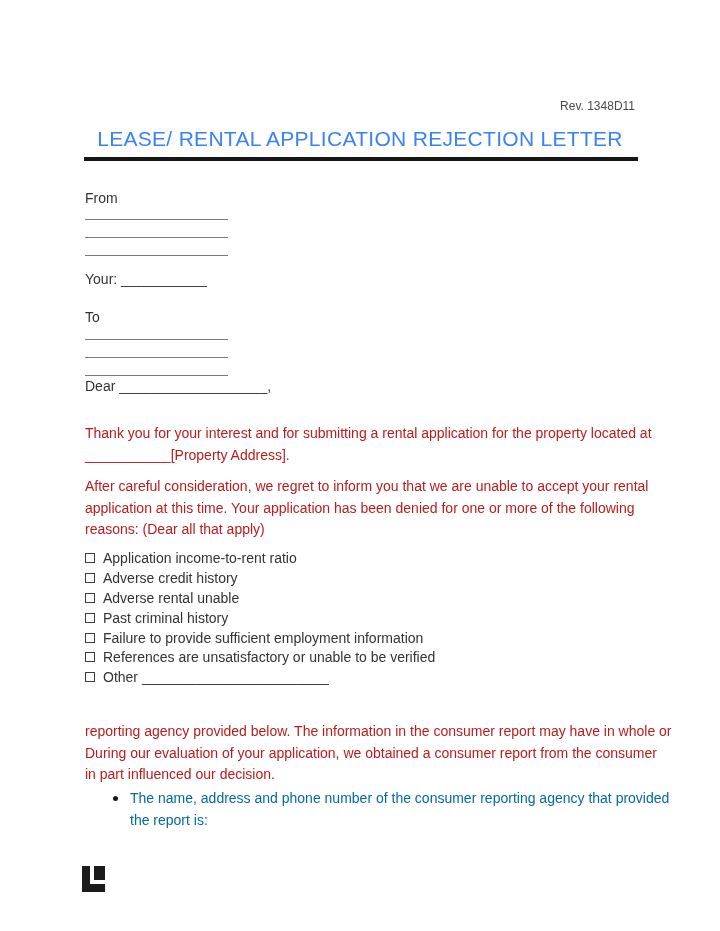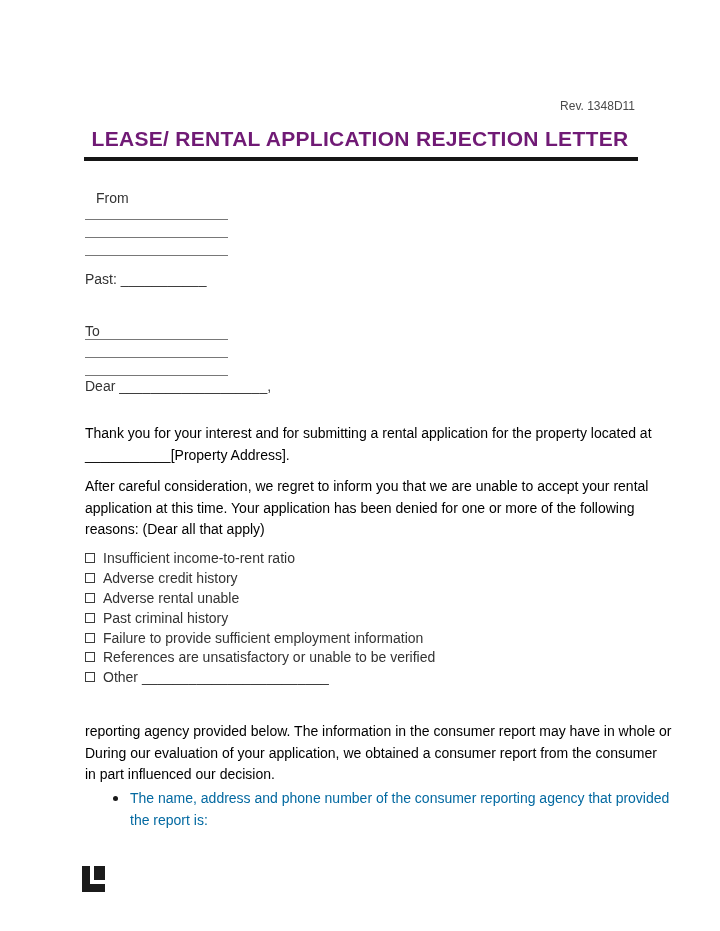--- a/index.html
+++ b/index.html
@@ -2,32 +2,32 @@
 <html><head>
 <meta charset="utf-8">
 <style>
   html,body{margin:0;padding:0;background:#ffffff;}
   .page{
     position:relative;width:720px;height:931px;background:#ffffff;overflow:hidden;
     font-family:"Liberation Sans","DejaVu Sans",sans-serif;color:#333333;
   }
   .rev{position:absolute;top:99px;right:85px;font-size:12px;color:#4a4a4a;text-align:center;}
   .title{position:absolute;top:127px;left:0;width:720px;margin:0;text-align:center;
-    font-size:21px;font-weight:bold;color:#701a75;letter-spacing:0.3px;}
+    font-size:21px;font-weight:normal;color:#3b82f6;letter-spacing:0.3px;}
   .rule{position:absolute;top:157px;left:84px;width:554px;height:4px;background:#161616;}
   .label{position:absolute;left:85px;font-size:14px;color:#333333;}
-  .from-label{top:190px;margin-left:11px;}
+  .from-label{top:190px;}
   .lines{position:absolute;left:85px;}
   .from-lines{top:202px;}
   .to-lines{top:322px;}
   .blank-line{width:143px;height:17px;border-bottom:1.5px solid #787878;}
   .date-line{top:271px;}
-  .to-label{top:323px;}
+  .to-label{top:309px;}
   .dear-line{top:378px;}
-  .para{position:absolute;left:85px;font-size:14px;line-height:21.5px;color:#000000;white-space:nowrap;}
+  .para{position:absolute;left:85px;font-size:14px;line-height:21.5px;color:#b91c1c;white-space:nowrap;}
   .p1{top:423px;}
   .p2{top:476px;}
   .p3{top:721px;}
   .checklist{position:absolute;left:85px;top:548px;}
   .check-item{display:flex;align-items:center;height:19.9px;font-size:14px;color:#333333;white-space:nowrap;}
   .cbox{display:inline-block;width:10px;height:10px;border:1.5px solid #3c3c3c;margin-right:8px;flex:0 0 auto;box-sizing:border-box;background:#ffffff;}
   .bullet-item{position:absolute;left:130px;top:788px;font-size:14px;line-height:21.5px;color:#0369a1;white-space:nowrap;}
   .dot{position:absolute;left:-17px;top:8px;width:5px;height:5px;border-radius:50%;background:#1a1a1a;}
   .logo{position:absolute;top:866px;left:82px;width:23px;height:26px;}
   .logo span{position:absolute;background:#1b1b1b;}
@@ -45,21 +45,21 @@
   <h1 class="title">LEASE/ RENTAL APPLICATION REJECTION LETTER</h1>
   <div class="rule"></div>
 
   <div class="label from-label">From</div>
   <div class="lines from-lines">
     <div class="blank-line"></div>
     <div class="blank-line"></div>
     <div class="blank-line"></div>
   </div>
 
-  <div class="label date-line">Past: ___________</div>
+  <div class="label date-line">Your: ___________</div>
 
   <div class="label to-label">To</div>
   <div class="lines to-lines">
     <div class="blank-line"></div>
     <div class="blank-line"></div>
     <div class="blank-line"></div>
   </div>
 
   <div class="label dear-line">Dear ___________________,</div>
 
@@ -70,21 +70,21 @@
 
   <div class="para p2">
     <div>After careful consideration, we regret to inform you that we are unable to accept your rental</div>
     <div>application at this time. Your application has been denied for one or more of the following</div>
     <div>reasons: (Dear all that apply)</div>
   </div>
 
   <div class="checklist">
     <div class="check-item">
       <span class="cbox"></span>
-      <span>Insufficient income-to-rent ratio</span>
+      <span>Application income-to-rent ratio</span>
     </div>
     <div class="check-item">
       <span class="cbox"></span>
       <span>Adverse credit history</span>
     </div>
     <div class="check-item">
       <span class="cbox"></span>
       <span>Adverse rental unable</span>
     </div>
     <div class="check-item">

